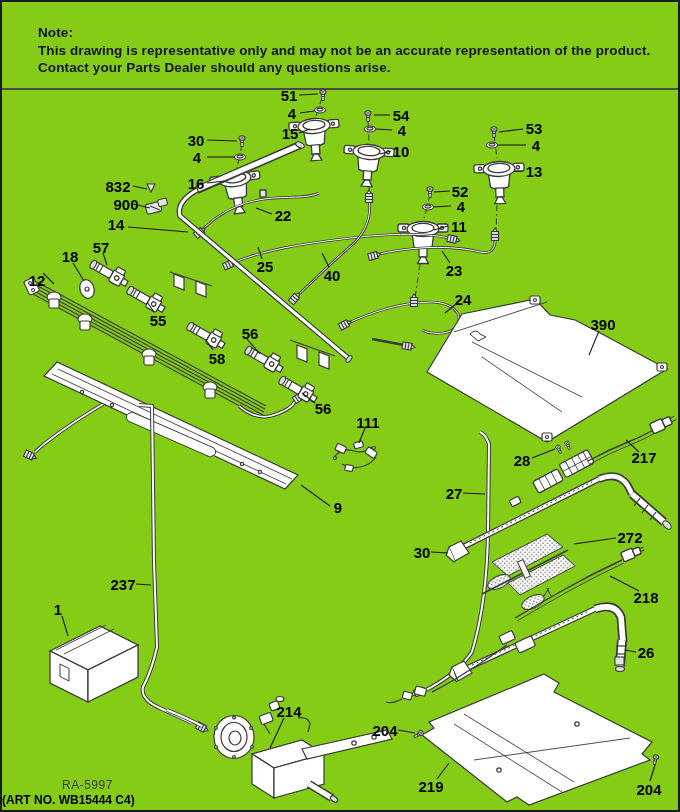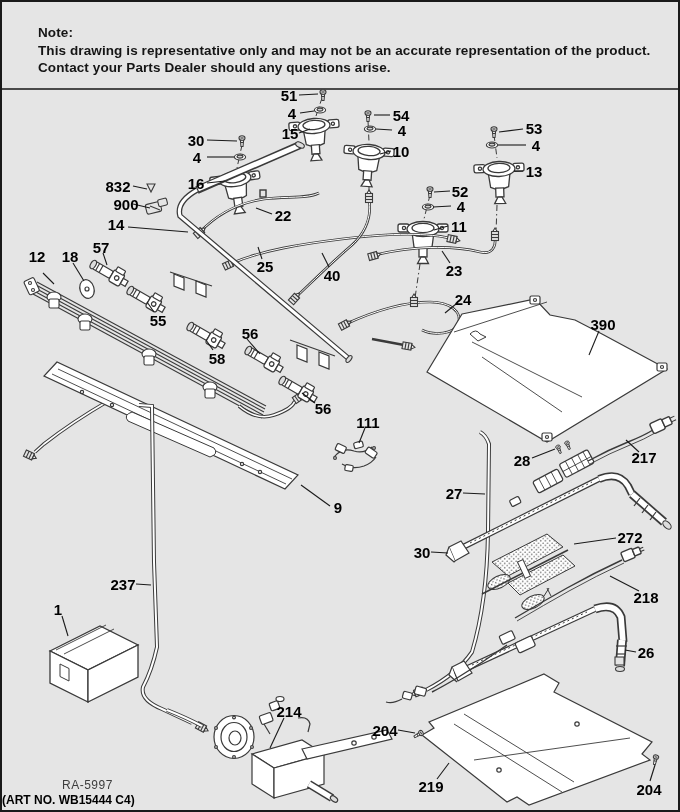--- a/index.html
+++ b/index.html
@@ -1,16 +1,16 @@
 <!DOCTYPE html>
 <html><head>
 <meta charset="utf-8">
 <style>
   html,body{margin:0;padding:0;background:#fff;}
-  .page{position:relative;width:680px;height:812px;background:#e5e5e5;box-sizing:border-box;
+  .page{position:relative;width:680px;height:812px;background:#84cc16;box-sizing:border-box;
         border:2px solid #1a1a1a;font-family:"Liberation Sans",sans-serif;overflow:hidden;}
   .note{position:absolute;left:36px;top:22px;color:#151515;font-size:13.5px;line-height:17.5px;
         font-weight:600;letter-spacing:.1px;}
   .divider{position:absolute;left:0;top:86px;width:680px;height:2px;background:#4a4a4a;}
   svg.art{position:absolute;left:0;top:0;}
   .callout{position:absolute;transform:translate(-50%,-50%);font-size:15px;font-weight:bold;
            color:#000;white-space:nowrap;}
   .ra{position:absolute;left:60px;top:776px;font-size:12px;color:#3d3d3d;letter-spacing:.5px;}
   .artno{position:absolute;left:0;top:791px;font-size:12px;font-weight:bold;color:#000;}
 </style>
@@ -457,21 +457,21 @@
   <span class="callout" style="left:124px;top:202px">900</span>
   <span class="callout" style="left:458px;top:189px">52</span>
   <span class="callout" style="left:459px;top:204px">4</span>
   <span class="callout" style="left:114px;top:222px">14</span>
   <span class="callout" style="left:281px;top:213px">22</span>
   <span class="callout" style="left:457px;top:224px">11</span>
   <span class="callout" style="left:99px;top:245px">57</span>
   <span class="callout" style="left:68px;top:254px">18</span>
   <span class="callout" style="left:263px;top:264px">25</span>
   <span class="callout" style="left:330px;top:273px">40</span>
-  <span class="callout" style="left:35px;top:254px">12</span>
+  <span class="callout" style="left:35px;top:278px">12</span>
   <span class="callout" style="left:452px;top:268px">23</span>
   <span class="callout" style="left:461px;top:297px">24</span>
   <span class="callout" style="left:601px;top:322px">390</span>
   <span class="callout" style="left:156px;top:318px">55</span>
   <span class="callout" style="left:248px;top:331px">56</span>
   <span class="callout" style="left:215px;top:356px">58</span>
   <span class="callout" style="left:321px;top:406px">56</span>
   <span class="callout" style="left:366px;top:420px">111</span>
   <span class="callout" style="left:336px;top:505px">9</span>
   <span class="callout" style="left:520px;top:458px">28</span>

